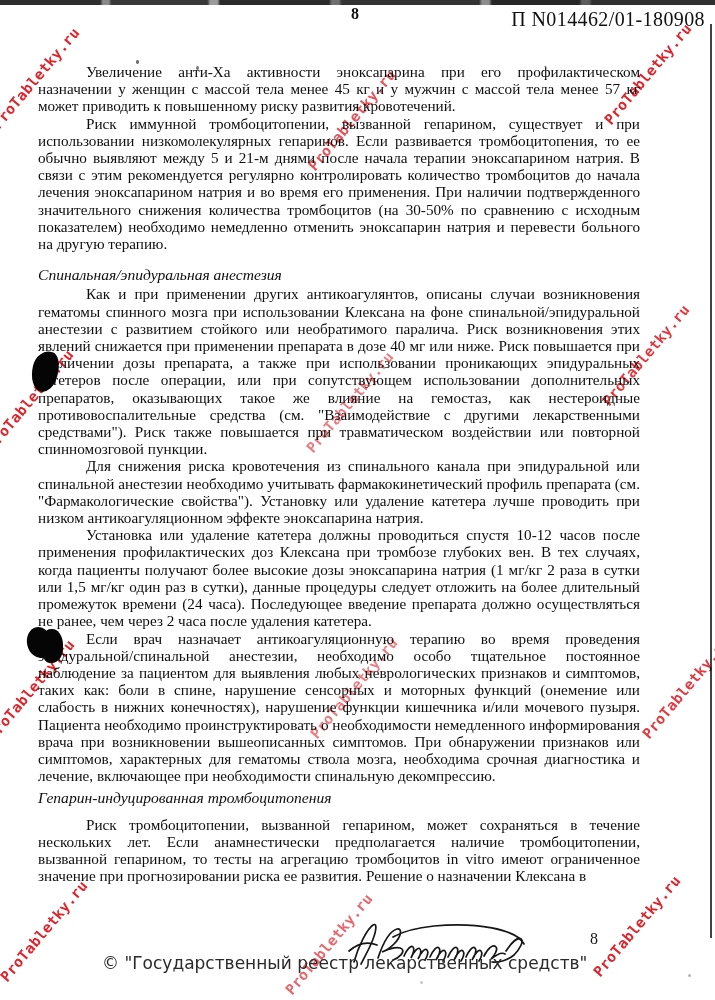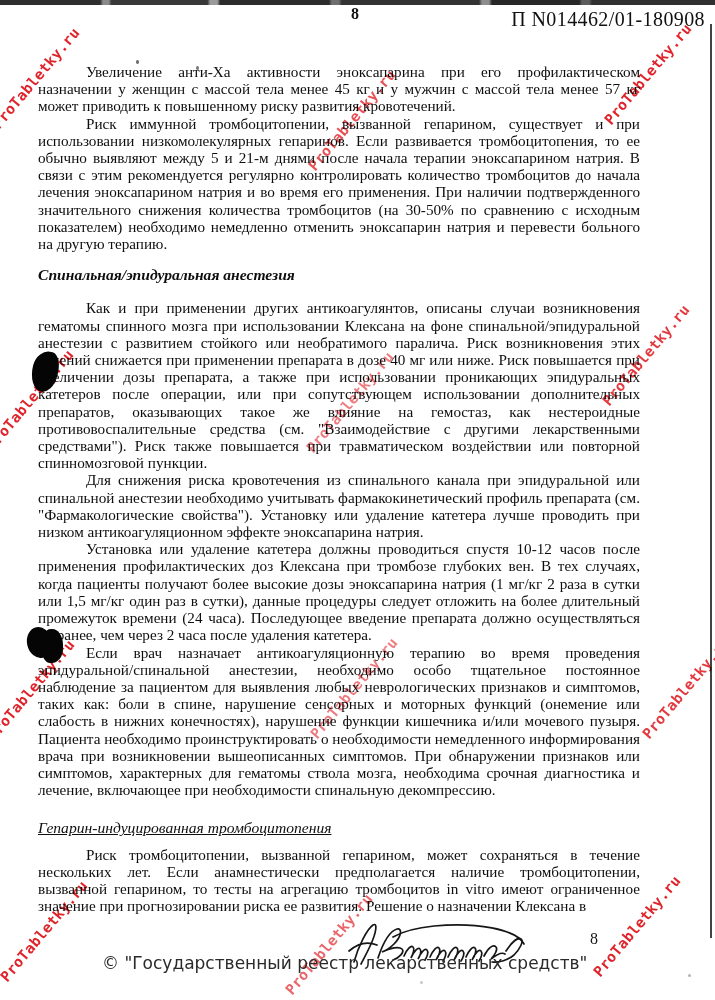--- a/index.html
+++ b/index.html
@@ -40,22 +40,22 @@
     position:absolute;left:38px;top:63px;width:602px;
     font-size:15.2px;line-height:17.2px;color:#0e0e0e;
     text-align:justify;
   }
   .doc-body p{margin:0;text-indent:48px;}
   .doc-body p.p8{margin-top:9px;}
   .doc-body .heading{
     margin:0;font-style:italic;font-weight:normal;
     font-size:15.6px;text-indent:0;text-align:left;
   }
-  .doc-body .heading.h1{margin-top:14px;margin-bottom:16px;font-weight:bold;}
-  .doc-body .heading.h2{margin-top:21px;margin-bottom:1px;text-decoration:underline;}
+  .doc-body .heading.h1{margin-top:14px;margin-bottom:2px;}
+  .doc-body .heading.h2{margin-top:5px;margin-bottom:1px;}
 
   
   .wm{
     position:absolute;width:132px;text-align:center;
     font-family:"DejaVu Sans Mono", monospace;
     font-size:14.5px;font-weight:bold;letter-spacing:.3px;
     color:#e0242b;transform:rotate(-50deg);
     mix-blend-mode:multiply;pointer-events:none;white-space:nowrap;
   }
   .wm1 {left:-30px;top:70px;}

